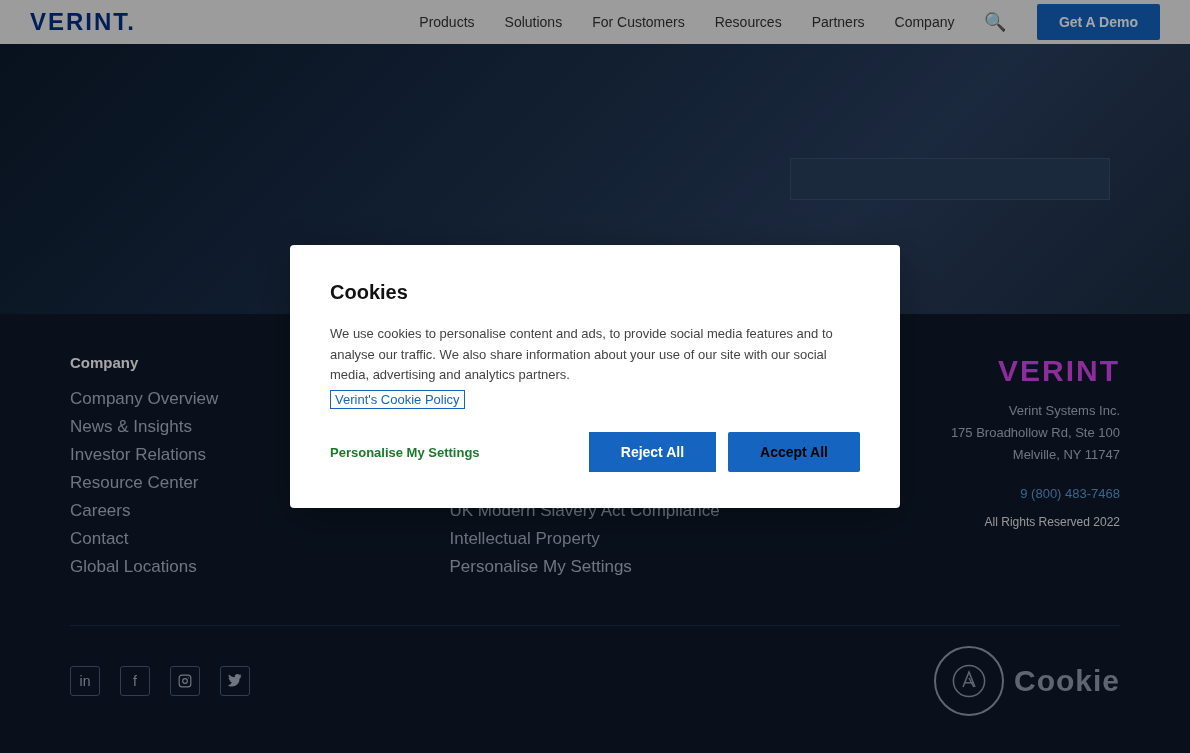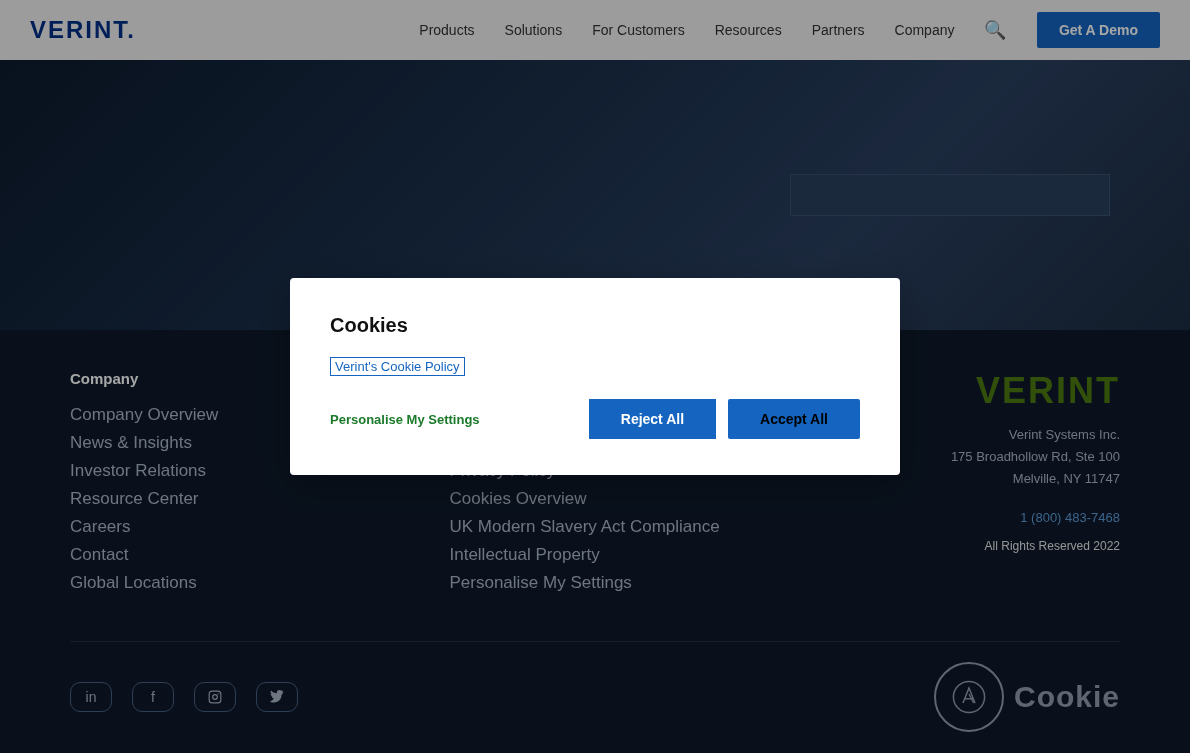--- a/index.html
+++ b/index.html
@@ -1,21 +1,21 @@
 <!DOCTYPE html>
 <html><head>
   <meta charset="utf-8">
   <style>
     * { margin: 0; padding: 0; box-sizing: border-box; }
     body { font-family: Arial, sans-serif; background: #0e1a2b; color: #fff; width: 1190px; min-height: 753px; overflow-x: hidden; }
 
     
     .header {
       background: #f0f0f0;
-      height: 60px;
+      height: 44px;
       display: flex;
       align-items: center;
       justify-content: space-between;
       padding: 0 30px;
       position: relative;
       z-index: 10;
     }
     .header-logo {
       font-size: 24px;
       font-weight: 900;
@@ -102,23 +102,23 @@
       color: #aab5c5;
       text-decoration: none;
       font-size: 17px;
     }
 
     .footer-right {
       text-align: right;
       max-width: 250px;
     }
     .footer-right-logo {
-      font-size: 36px;
+      font-size: 30px;
       font-weight: 900;
-      color: #4d7c0f;
+      color: #d946ef;
       letter-spacing: 2px;
       margin-bottom: 12px;
     }
     .footer-right p {
       color: #aab5c5;
       font-size: 13px;
       line-height: 1.7;
     }
     .footer-right a {
       color: #5b9bd5;
@@ -137,24 +137,24 @@
       padding-top: 20px;
       display: flex;
       align-items: center;
       justify-content: space-between;
     }
     .social-icons {
       display: flex;
       gap: 20px;
     }
     .social-icon {
-      width: 42px;
+      width: 30px;
       height: 30px;
       border: 1.5px solid #4a6080;
-      border-radius: 10px;
+      border-radius: 3px;
       display: flex;
       align-items: center;
       justify-content: center;
       cursor: pointer;
       color: #aab5c5;
       font-size: 14px;
     }
     .revain-badge {
       display: flex;
       align-items: center;
@@ -303,21 +303,21 @@
         <li><a href="#">Personalise My Settings</a></li>
       </ul>
     </div>
 
     <div class="footer-right">
       <div class="footer-right-logo">VERINT</div>
       <p>Verint Systems Inc.</p>
       <p>175 Broadhollow Rd, Ste 100</p>
       <p>Melville, NY 11747</p>
       <br>
-      <a href="#">1 (800) 483-7468</a>
+      <a href="#">9 (800) 483-7468</a>
       <p class="copy">All Rights Reserved 2022</p>
     </div>
   </div>
 
   <div class="footer-bottom">
     <div class="social-icons">
       <div class="social-icon">in</div>
       <div class="social-icon">f</div>
       <div class="social-icon">
         <svg width="14" height="14" viewBox="0 0 24 24" fill="none" stroke="#aab5c5" stroke-width="2">
@@ -342,20 +342,21 @@
         </svg>
       </div>
       <div class="revain-text">Cookie</div>
     </div>
   </div>
 </footer>
 
 <div class="modal-overlay">
   <div class="cookie-modal">
     <h2>Cookies</h2>
+    <p>We use cookies to personalise content and ads, to provide social media features and to analyse our traffic. We also share information about your use of our site with our social media, advertising and analytics partners.</p>
     <a href="#" class="cookie-policy-link">Verint's Cookie Policy</a>
     <div class="cookie-actions">
       <a href="#" class="personalise-link">Personalise My Settings</a>
       <div class="cookie-buttons">
         <button class="btn-reject">Reject All</button>
         <button class="btn-accept">Accept All</button>
       </div>
     </div>
   </div>
 </div>

